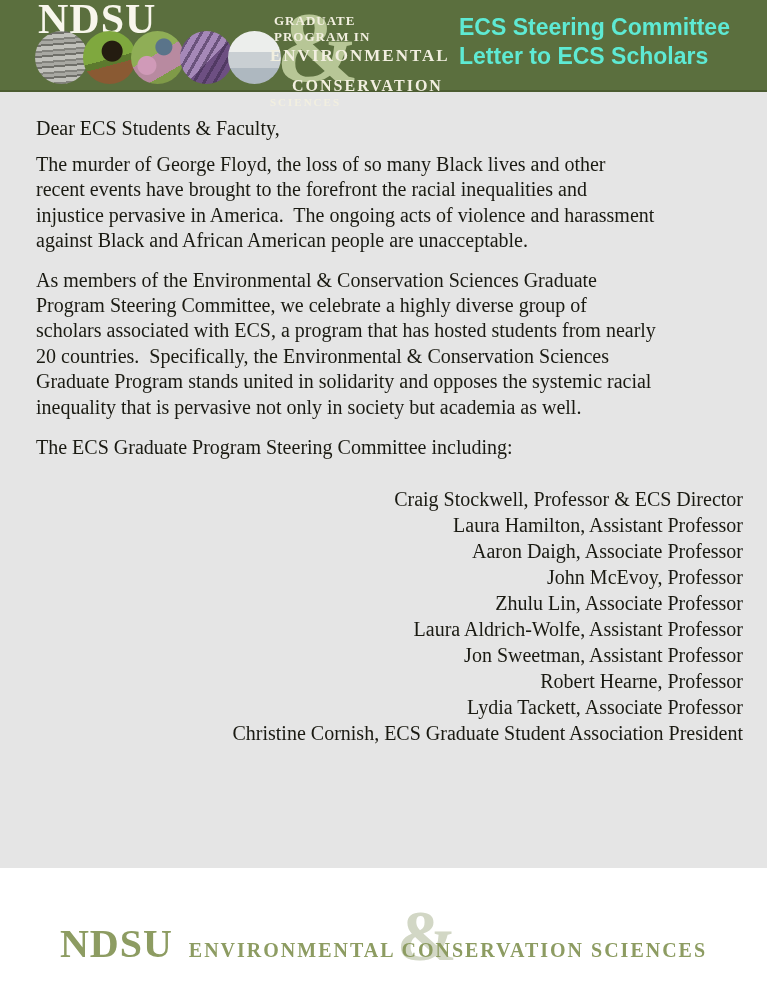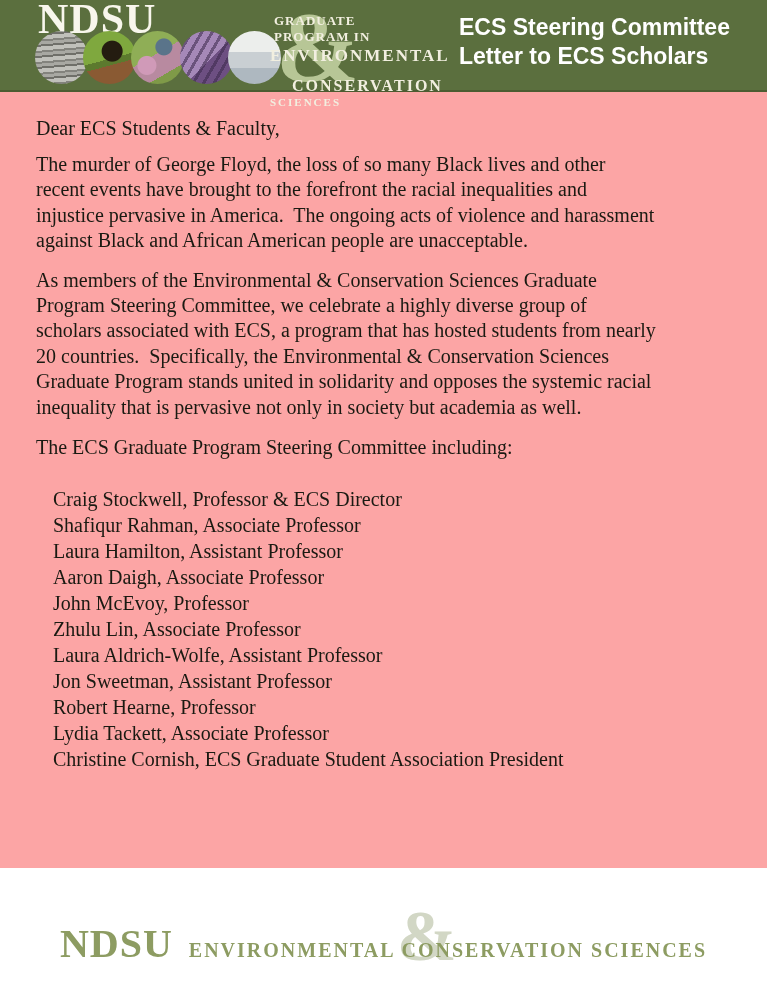--- a/index.html
+++ b/index.html
@@ -49,36 +49,36 @@
   }
   .logo-text .row { position:relative; z-index:1; font-weight:bold; }
   .logo-small   { font-size:13px; letter-spacing:1px; margin-left:4px; }
   .logo-line1   { font-size:17px; letter-spacing:2px; margin-top:1px; }
   .logo-line2   { font-size:16px; letter-spacing:2px; margin-top:11px; margin-left:22px; }
   .logo-line3   { font-size:11px; letter-spacing:2px; text-align:left; margin-top:1px; }
 
   .header-title {
     position:absolute; left:459px; top:13px; z-index:2;
     font-family:"Liberation Sans", sans-serif; font-weight:bold;
-    font-size:23px; line-height:29px; color:#ffffff;
+    font-size:23px; line-height:29px; color:#5eead4;
   }
 
   
   .letter-body {
     position:absolute; top:92px; left:0; width:767px; height:776px;
-    background:#fca5a5; box-sizing:border-box;
+    background:#e5e5e5; box-sizing:border-box;
     padding:23px 24px 0 36px;
     color:#1a1a12; font-size:20px;
   }
   .salutation { margin:0 0 11px 0; line-height:26px; white-space:pre-wrap; }
   .para { margin:0 0 14px 0; line-height:25.4px; white-space:pre-wrap; }
   .stand { margin:14px 0 5px 0; line-height:26px; white-space:pre-wrap; }
   .committee-intro { margin:0 0 26px 0; line-height:26px; white-space:pre-wrap; }
   .members { margin-left:17px; }
-  .member { line-height:26px; white-space:pre-wrap; }
+  .member { line-height:26px; white-space:pre-wrap;text-align:right; }
 
   
   .footer { position:absolute; top:868px; left:0; width:767px; height:125px; background:#ffffff; }
   .footer-logo {
     position:absolute; top:52px; left:0; width:767px;
     display:flex; justify-content:center; align-items:baseline;
   }
   .footer-ndsu {
     font-family:"Liberation Serif", serif; font-weight:bold;
     font-size:40px; color:#8d9c62; letter-spacing:1px; margin-right:16px;
@@ -132,21 +132,20 @@
     <p class="para">As members of the Environmental &amp; Conservation Sciences Graduate
 Program Steering Committee, we celebrate a highly diverse group of
 scholars associated with ECS, a program that has hosted students from nearly
 20 countries.  Specifically, the Environmental &amp; Conservation Sciences
 Graduate Program stands united in solidarity and opposes the systemic racial
 inequality that is pervasive not only in society but academia as well.</p>
     <p class="committee-intro">The ECS Graduate Program Steering Committee including:</p>
 
     <div class="members">
       <div class="member">Craig Stockwell, Professor &amp; ECS Director</div>
-      <div class="member">Shafiqur Rahman, Associate Professor</div>
       <div class="member">Laura Hamilton, Assistant Professor</div>
       <div class="member">Aaron Daigh, Associate Professor</div>
       <div class="member">John McEvoy, Professor</div>
       <div class="member">Zhulu Lin, Associate Professor</div>
       <div class="member">Laura Aldrich-Wolfe, Assistant Professor</div>
       <div class="member">Jon Sweetman, Assistant Professor</div>
       <div class="member">Robert Hearne, Professor</div>
       <div class="member">Lydia Tackett, Associate Professor</div>
       <div class="member">Christine Cornish, ECS Graduate Student Association President</div>
     </div>

